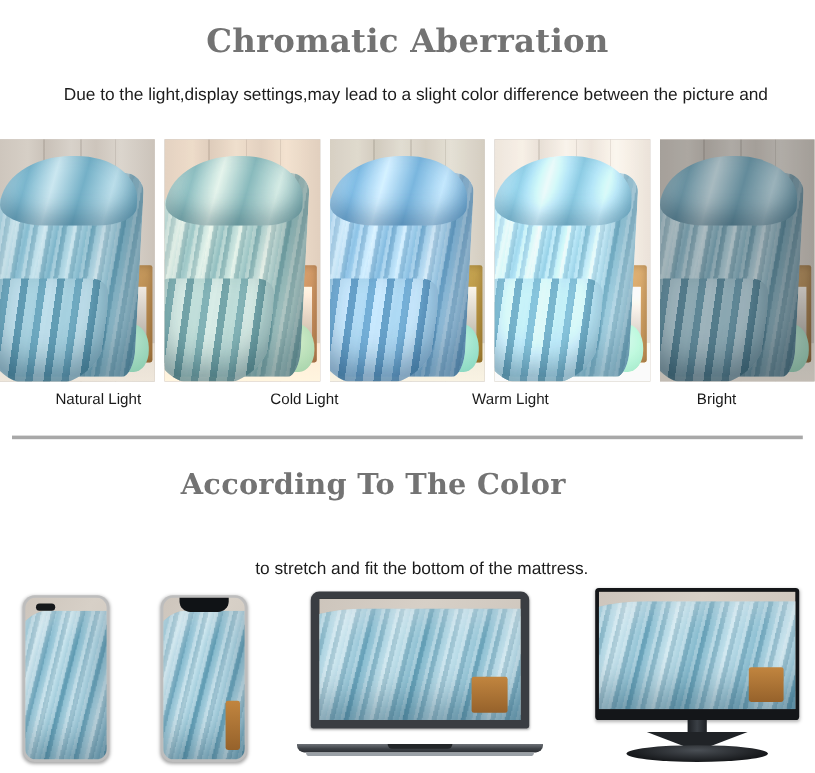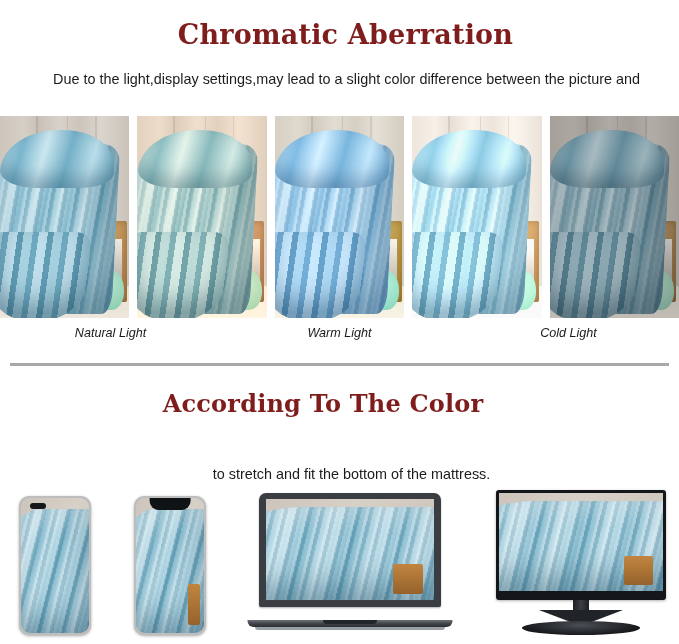--- a/index.html
+++ b/index.html
@@ -11,23 +11,22 @@
     overflow:hidden;
     position:relative;
   }
   .page{position:relative;width:679px;height:644px;}
 
   
   .section-title{
     font-family:"DejaVu Serif", serif;
     font-weight:bold;
     text-align:center;
-    color:#7f1d1d;
+    color:#737373;
     letter-spacing:.2px;
-    padding-left:12px;
   }
   #title-chromatic{font-size:27px;line-height:30px;padding-top:2px;}
   #title-color{font-size:24px;line-height:28px;}
 
   .section-sub{
     text-align:center;
     font-size:14.4px;
     line-height:22px;
     color:#1c1c1c;
     padding:0 24px;
@@ -130,21 +129,21 @@
     display:flex;gap:8px;
   }
   .panel-label{
     flex:1 1 0;
     text-align:center;
     font-size:12.6px;
     line-height:30px;
     color:#1a1a1a;
   }
   
-  .panel-labels .panel-label{text-align:center;font-style:italic;}
+  .panel-labels .panel-label{text-align:center;}
 
   .divider{
     position:absolute;left:10px;top:345px;width:659px;height:3px;
     background:#a8a8a8;
   }
 
   
   .devices{
     position:absolute;top:470px;left:0;width:679px;height:150px;
   }
@@ -323,22 +322,23 @@
         <div class="stool"></div>
         <div class="pillow"></div>
         <div class="blanket"></div>
       </div>
     </div>
 
   </div>
 
   <div class="panel-labels">
     <div class="panel-label">Natural Light</div>
+    <div class="panel-label">Cold Light</div>
     <div class="panel-label">Warm Light</div>
-    <div class="panel-label">Cold Light</div>
+    <div class="panel-label">Bright</div>
   </div>
 
   <div class="divider"></div>
 
   <h2 class="section-title" id="title-color" style="position:absolute;top:372px;left:0;width:622px;margin:0;">According To The Color</h2>
 
   <p class="section-sub" style="position:absolute;top:433px;left:0;width:679px;margin:12px;box-sizing:border-box;">to stretch and fit the bottom of the mattress.</p>
 
   <div class="devices">
 

